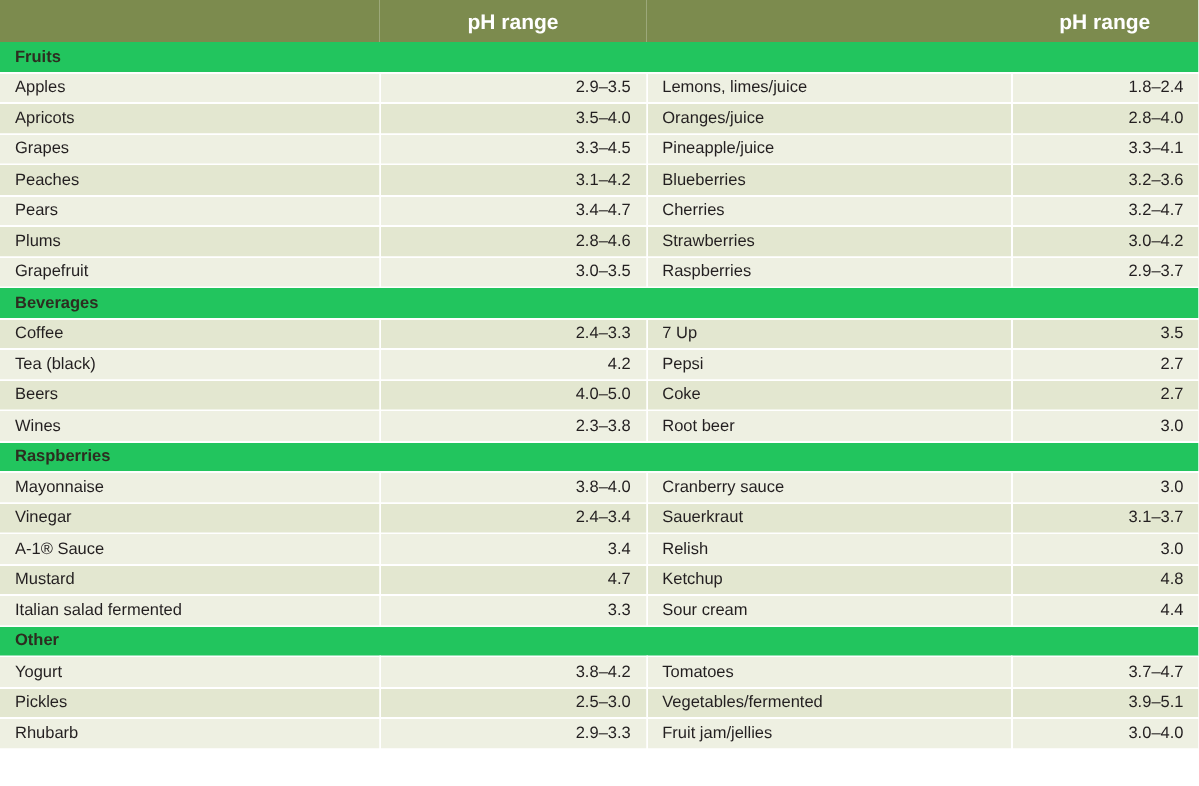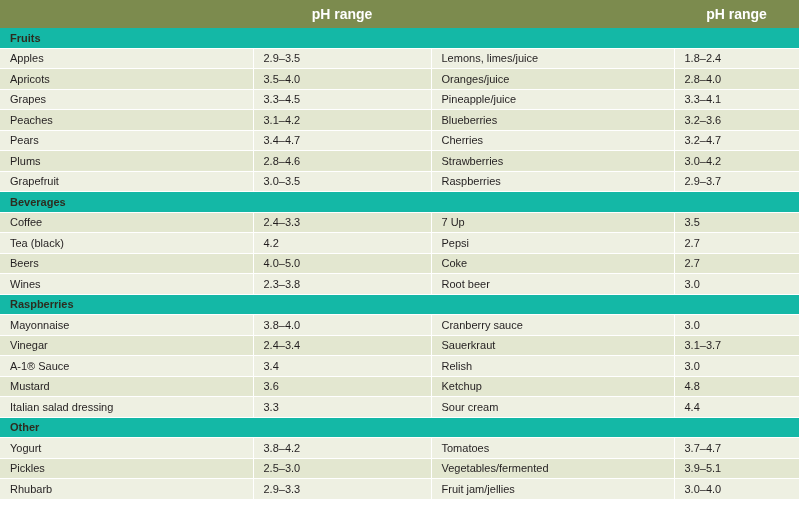--- a/index.html
+++ b/index.html
@@ -48,27 +48,27 @@
     overflow: hidden;
     text-overflow: ellipsis;
   }
   tbody tr.data td {
     background: #eef0e2;
   }
   tbody tr.alt td {
     background: #e3e7d0;
   }
   tbody tr.section td {
-    background: #14b8a6;
+    background: #22c55e;
     font-weight: bold;
     height: 19.5px;
     color: #2d2d20;
   }
   tbody td.val {
-    text-align: left;
+    text-align: right;
   }
   tbody td.lastcol {
     border-right: none;
   }
 </style>
 </head>
 <body>
 
 <table class="ph-table">
   <colgroup>
@@ -174,26 +174,26 @@
         <td class="val lastcol">3.1–3.7</td>
       </tr>
       <tr class="data">
         <td>A-1® Sauce</td>
         <td class="val">3.4</td>
         <td>Relish</td>
         <td class="val lastcol">3.0</td>
       </tr>
       <tr class="data alt">
         <td>Mustard</td>
-        <td class="val">3.6</td>
+        <td class="val">4.7</td>
         <td>Ketchup</td>
         <td class="val lastcol">4.8</td>
       </tr>
       <tr class="data">
-        <td>Italian salad dressing</td>
+        <td>Italian salad fermented</td>
         <td class="val">3.3</td>
         <td>Sour cream</td>
         <td class="val lastcol">4.4</td>
       </tr>
       <tr class="section">
         <td colspan="4" class="lastcol">Other</td>
       </tr>
       <tr class="data">
         <td>Yogurt</td>
         <td class="val">3.8–4.2</td>

